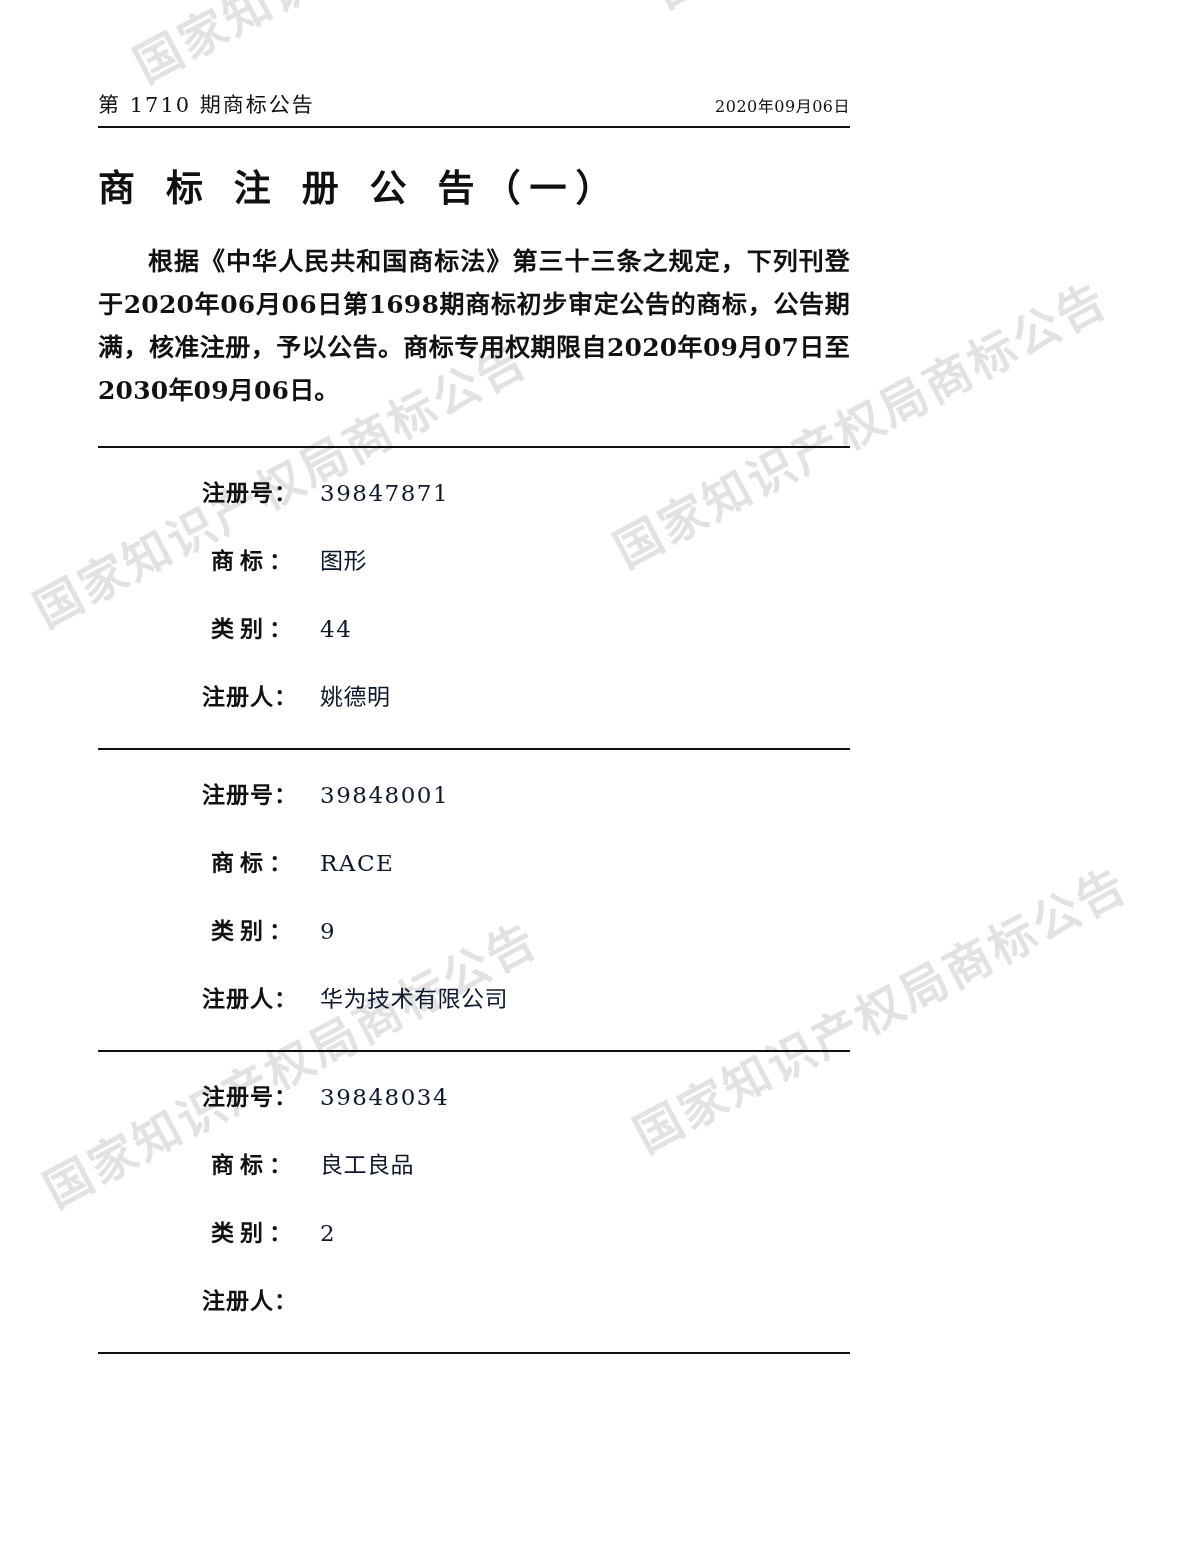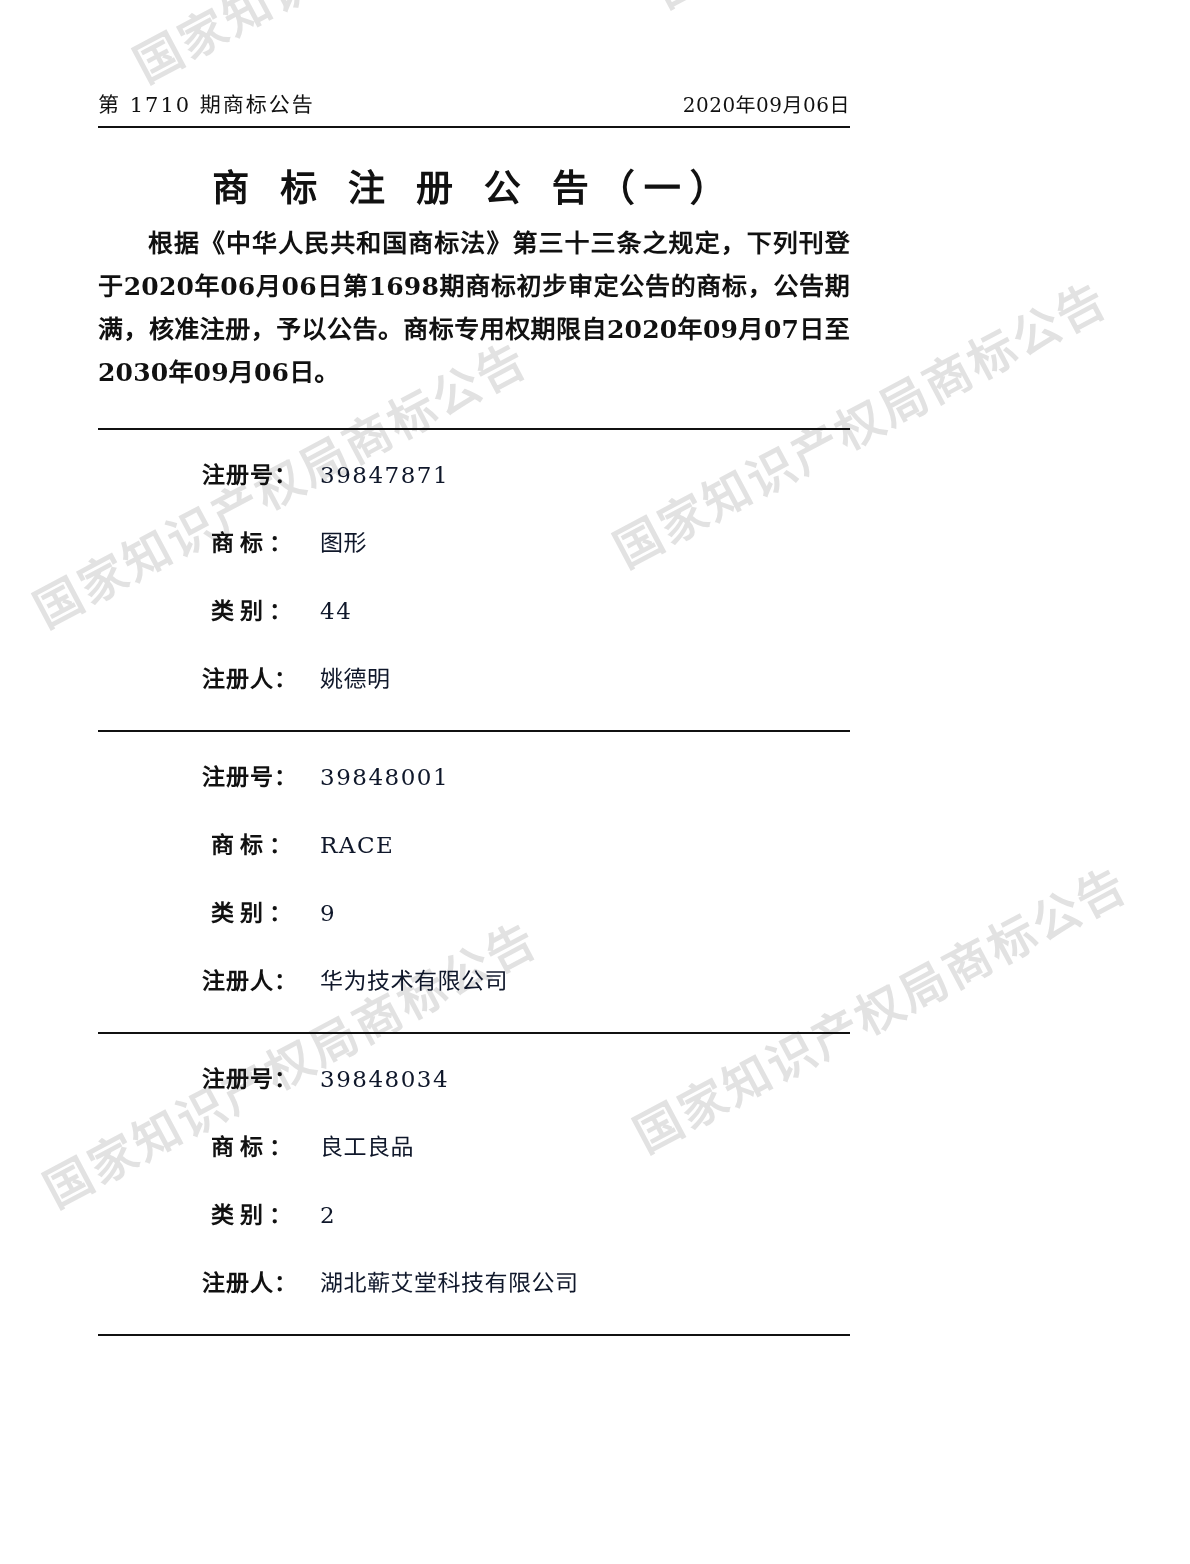--- a/index.html
+++ b/index.html
@@ -55,33 +55,33 @@
   
   .running-head {
     display: flex;
     justify-content: space-between;
     align-items: baseline;
     font-size: 21px;
     letter-spacing: 1px;
     padding-bottom: 6px;
   }
   .running-head .issue { letter-spacing: 2px; }
-  .running-head .date { font-size: 20px; letter-spacing: 0.5px; }
+  .running-head .date { font-size: 16px; letter-spacing: 0.5px; }
   .head-rule {
     border-bottom: 2.2px solid #111;
     margin-top: 2px;
   }
 
   
   .doc-title {
-    text-align: center;
+    text-align: left;
     font-size: 37px;
     font-weight: 700;
     letter-spacing: 9px;
-    margin: 30px 0 10px 0;
+    margin: 30px 0 28px 0;
   }
 
   
   .intro {
     font-size: 25px;
     line-height: 1.72;
     text-align: justify;
     text-indent: 2em;
     font-weight: 600;
     letter-spacing: 0.2px;
@@ -203,20 +203,19 @@
       <div class="field tight-label">
         <div class="label">商标：</div>
         <div class="value">良工良品</div>
       </div>
       <div class="field tight-label">
         <div class="label">类别：</div>
         <div class="value latin">2</div>
       </div>
       <div class="field">
         <div class="label">注册人：</div>
-        <div class="value">湖北蕲艾堂科技有限公司</div>
       </div>
     </div>
 
     <div class="rule"></div>
 
   </div>
 </div>
 
 </body></html>

